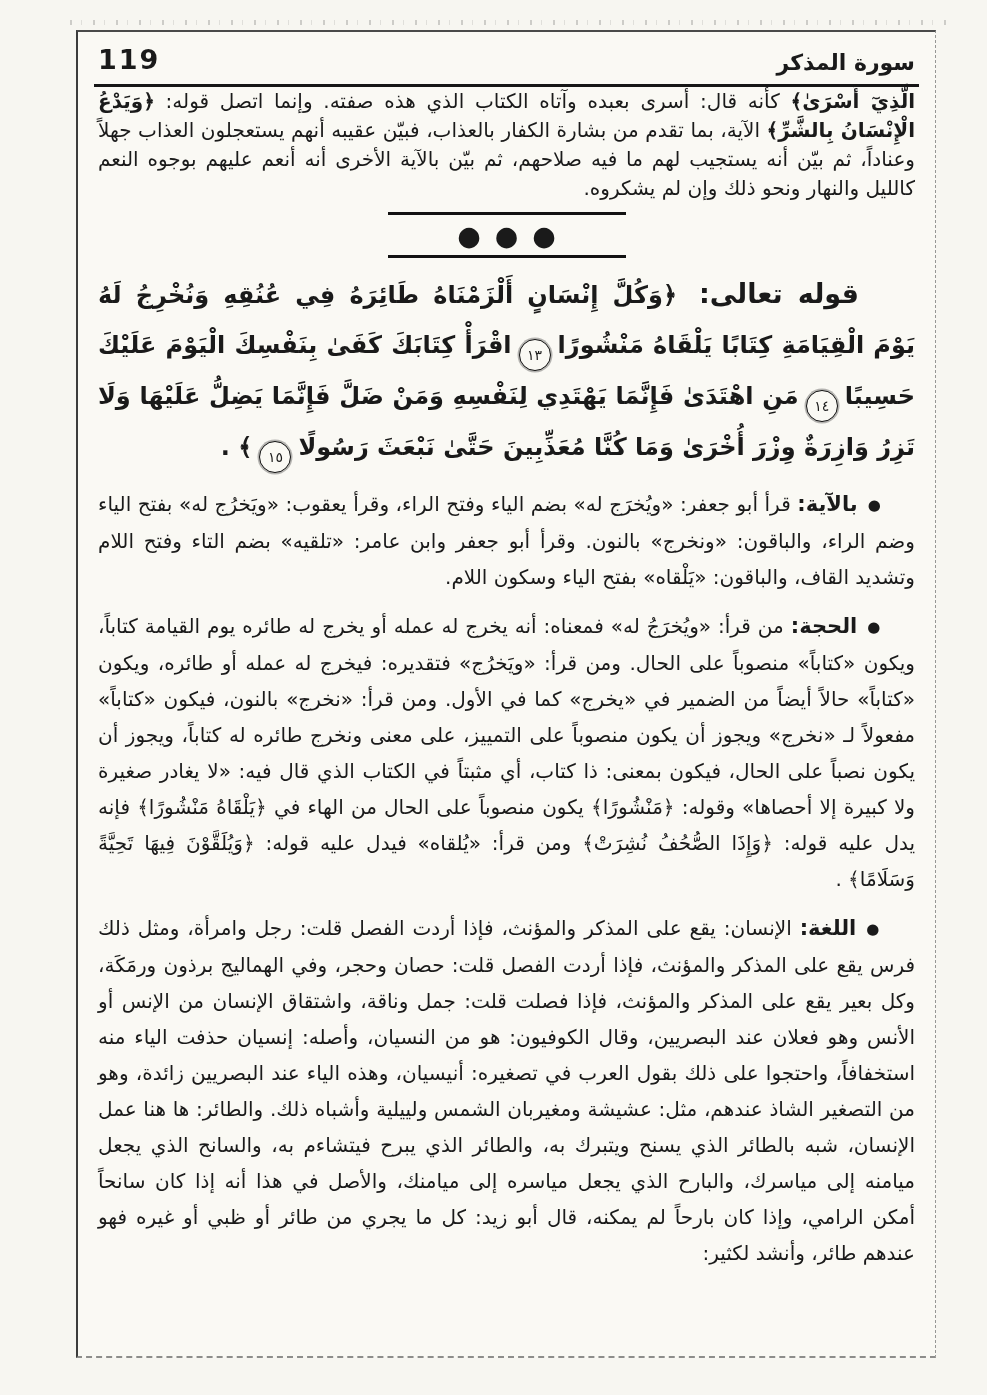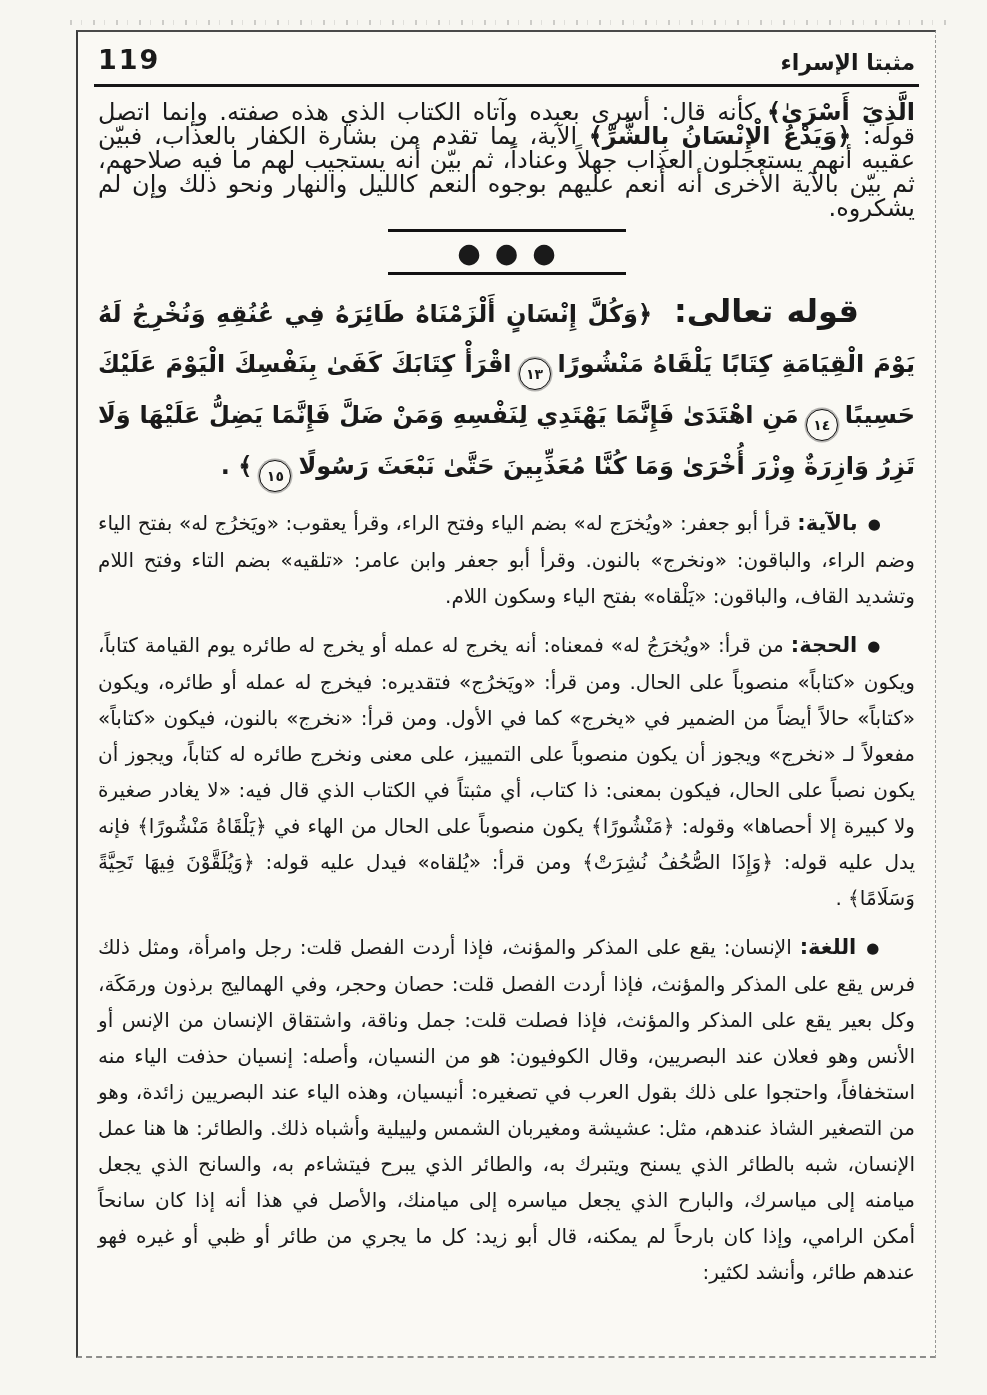--- a/index.html
+++ b/index.html
@@ -26,56 +26,56 @@
   }
   .page-header{
     display:flex;justify-content:space-between;align-items:flex-end;
     direction:rtl;padding:4px 4px 0 4px;
   }
   .surah-title{font-size:22px;font-weight:bold;}
   .page-number{font-size:27px;font-weight:bold;letter-spacing:2px;}
   .header-rule{height:3px;background:#161616;margin-top:9px;}
   .content{direction:rtl;text-align:justify;padding:0 4px;}
   p{margin:0;}
-  .intro{font-size:24px;line-height:24px;margin-top:13px;}
+  .intro{font-size:20px;line-height:29px;}
   .quran-inline{font-weight:bold;}
   .separator{
     width:238px;margin:9px auto 0 auto;height:40px;
     border-top:3px solid #121212;border-bottom:3px solid #121212;
     display:flex;align-items:center;justify-content:center;
   }
   .separator .dots{
     font-size:27px;letter-spacing:14px;line-height:1;
     text-indent:14px;direction:ltr;
   }
   .verse-paragraph{
     font-size:24px;line-height:50px;font-weight:bold;
     margin-top:11px;text-indent:56px;
   }
-  .verse-lead{font-size:32px;margin-left:22px;}
+  .verse-lead{font-size:27px;margin-left:22px;}
   .ayah-circle{
     display:inline-flex;align-items:center;justify-content:center;
     width:30px;height:30px;border:1.6px solid #111;border-radius:50%;
     box-shadow:0 0 0 1.5px rgba(0,0,0,.28);
-    font-size:14px;font-weight:bold;vertical-align:-7px;margin:0 7px;
+    font-size:14px;font-weight:normal;vertical-align:-7px;margin:0 7px;
     text-indent:0;background:#faf9f4;
   }
   .section-paragraph{font-size:20px;line-height:36px;margin-top:13px;text-indent:34px;}
   .section-bullet{font-size:15px;margin-left:10px;vertical-align:1px;}
   .section-label{font-weight:bold;font-size:21px;}
 </style>
 </head>
 <body>
 
 <div class="scan-noise-top"></div>
 
 <div class="page-frame">
 
   <div class="page-header">
-    <span class="surah-title">مثبتا الإسراء</span>
+    <span class="surah-title">سورة المذكر</span>
     <span class="page-number">119</span>
   </div>
   <div class="header-rule"></div>
 
   <div class="content">
 
     <p class="intro"><span class="quran-inline">الَّذِيٓ أَسْرَىٰ﴾</span><span> كأنه قال: أسرى بعبده وآتاه الكتاب الذي هذه صفته. وإنما اتصل قوله: </span><span class="quran-inline">﴿وَيَدْعُ الْإِنْسَانُ بِالشَّرِّ﴾</span><span> الآية، بما تقدم من بشارة الكفار بالعذاب، فبيّن عقيبه أنهم يستعجلون العذاب جهلاً وعناداً، ثم بيّن أنه يستجيب لهم ما فيه صلاحهم، ثم بيّن بالآية الأخرى أنه أنعم عليهم بوجوه النعم كالليل والنهار ونحو ذلك وإن لم يشكروه.</span></p>
 
     <div class="separator">
       <span class="dots">●●●</span>

